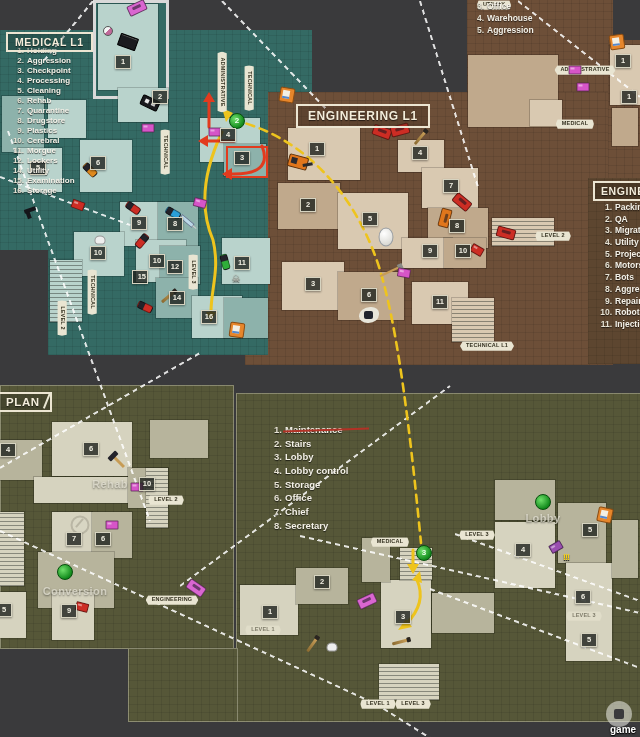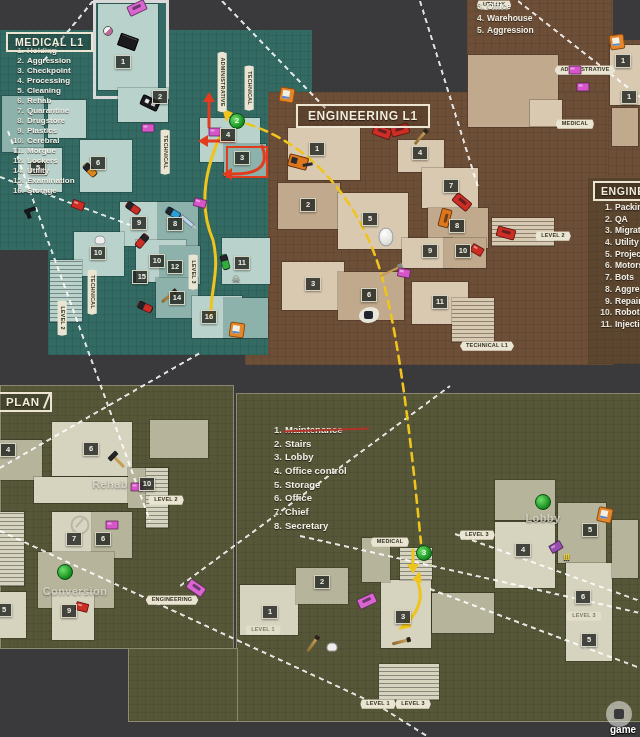--- a/index.html
+++ b/index.html
@@ -893,21 +893,21 @@
         <span class="leg-lbl">Stairs</span>
       </div>
 
       <div class="leg-row">
         <span class="leg-num">3.</span>
         <span class="leg-lbl">Lobby</span>
       </div>
 
       <div class="leg-row">
         <span class="leg-num">4.</span>
-        <span class="leg-lbl">Office control</span>
+        <span class="leg-lbl">Lobby control</span>
       </div>
 
       <div class="leg-row">
         <span class="leg-num">5.</span>
         <span class="leg-lbl">Storage</span>
       </div>
 
       <div class="leg-row">
         <span class="leg-num">6.</span>
         <span class="leg-lbl">Office</span>

